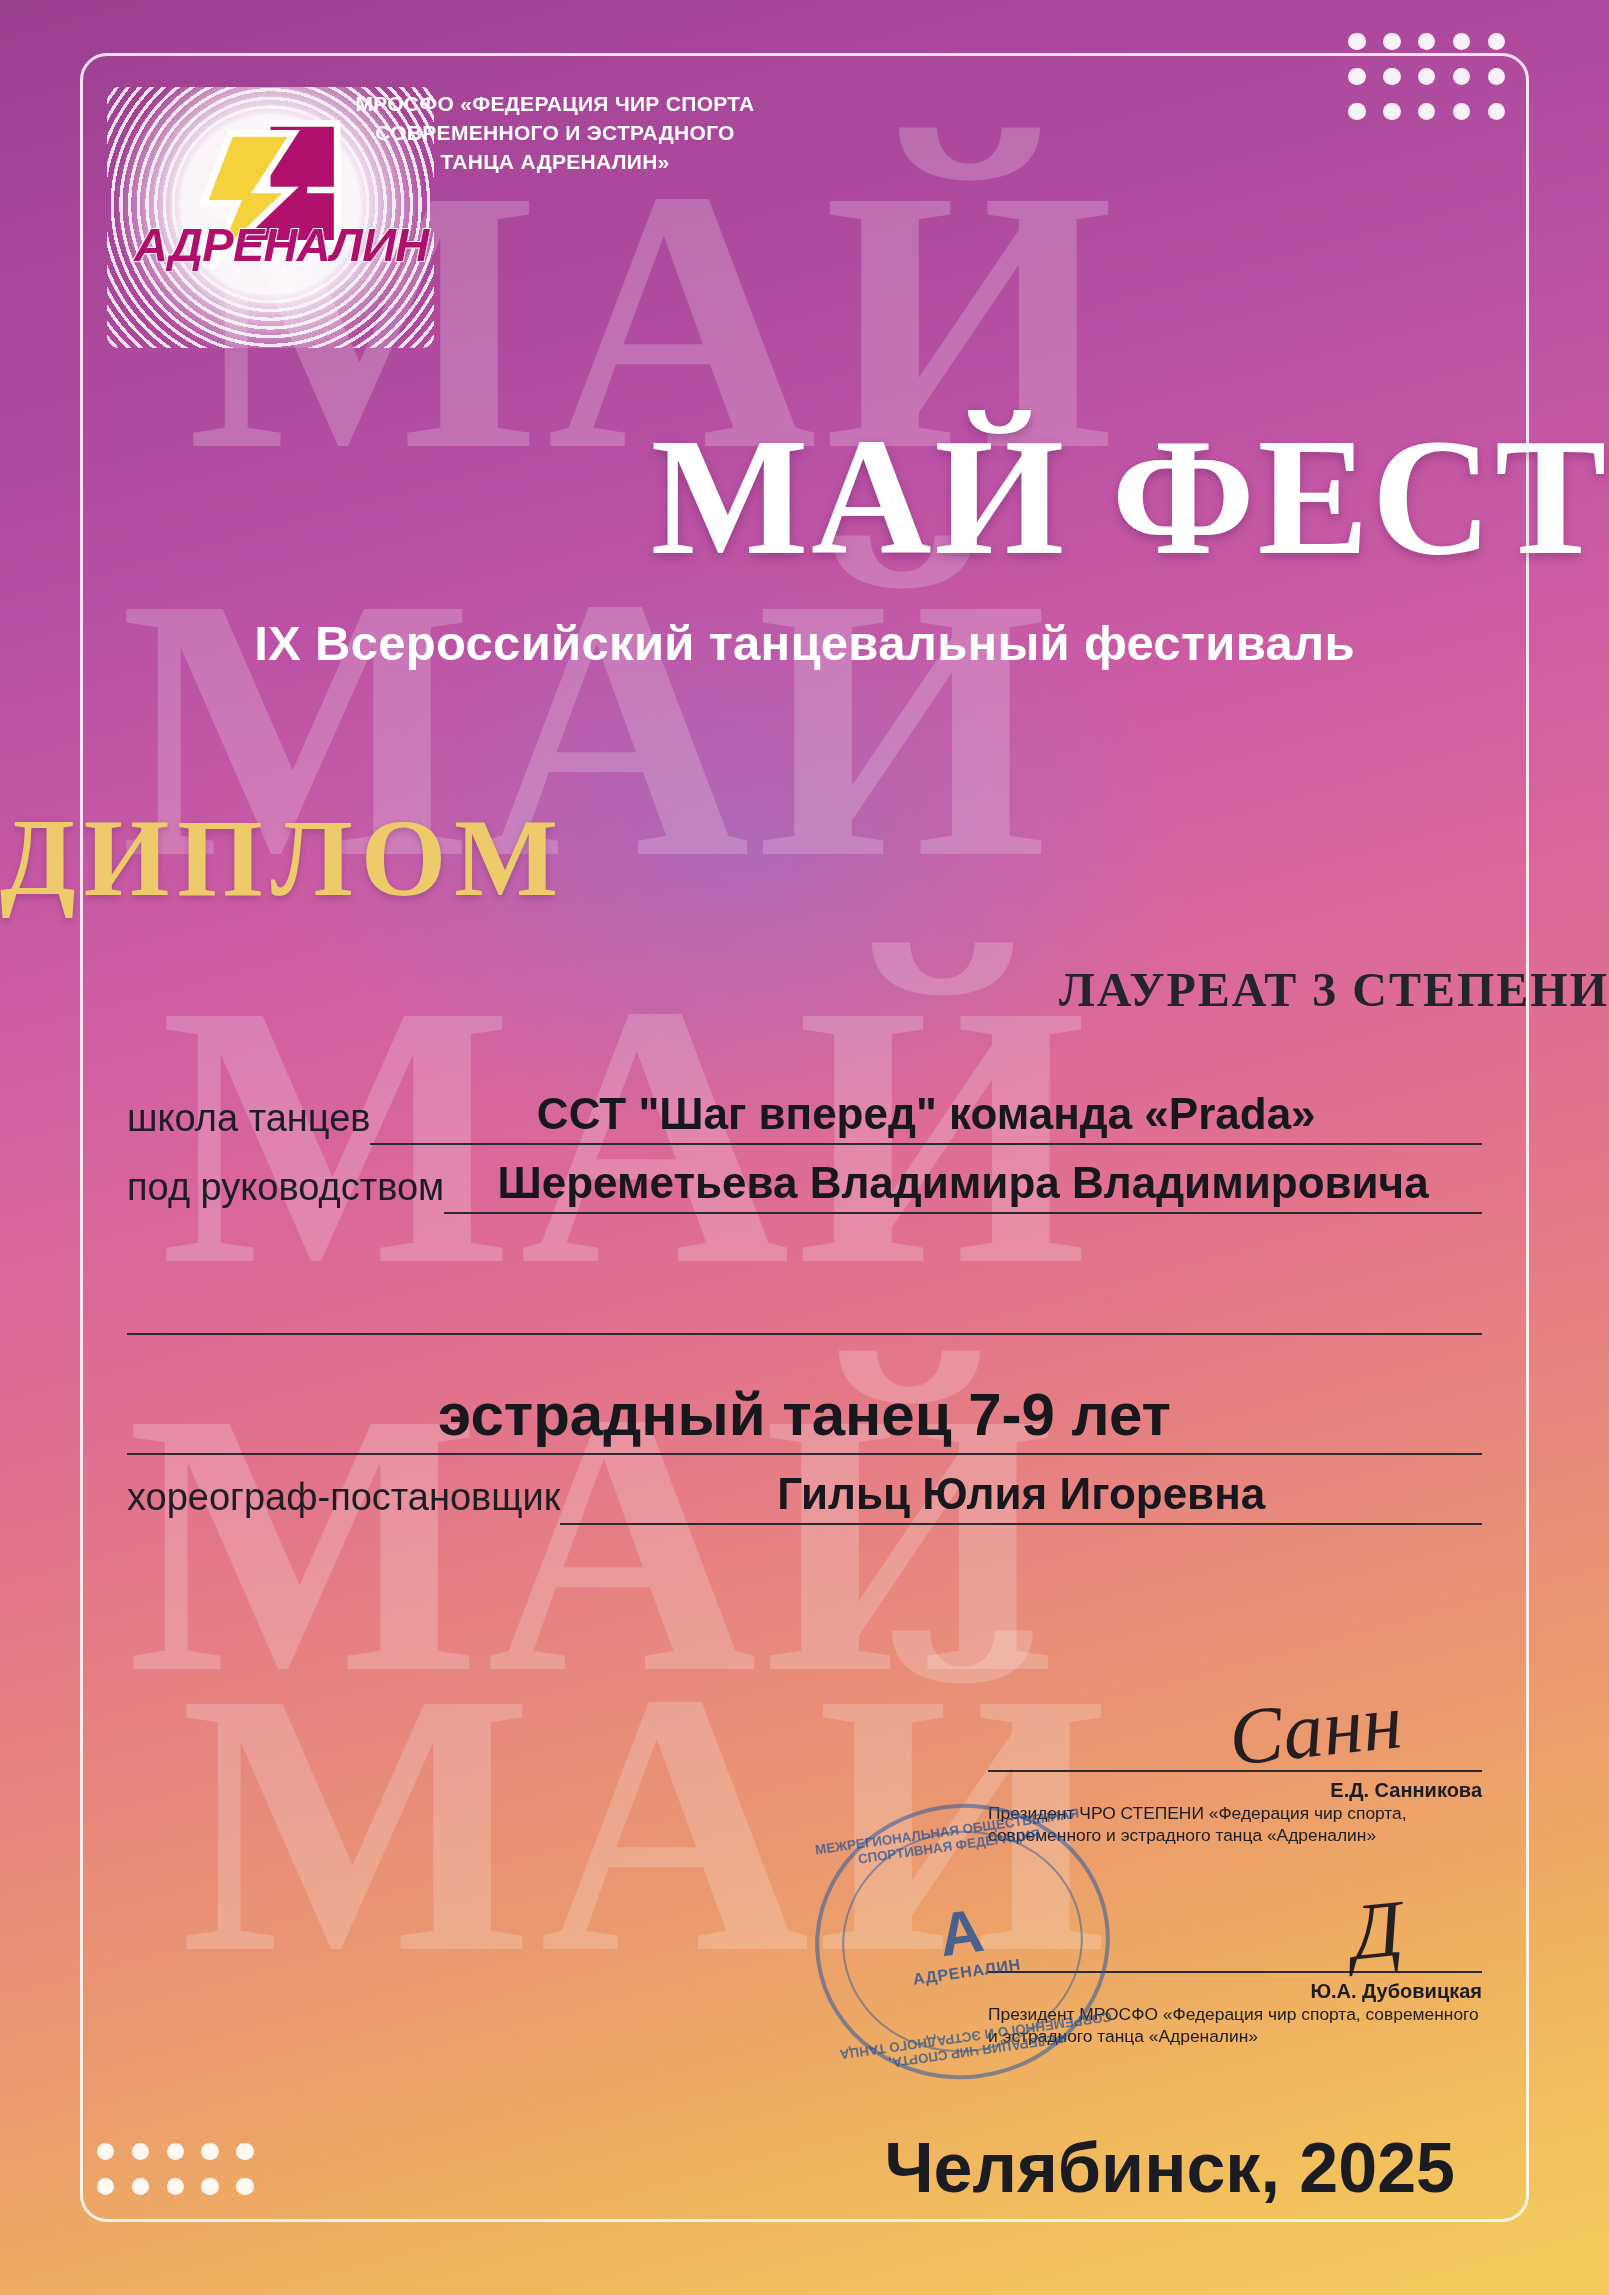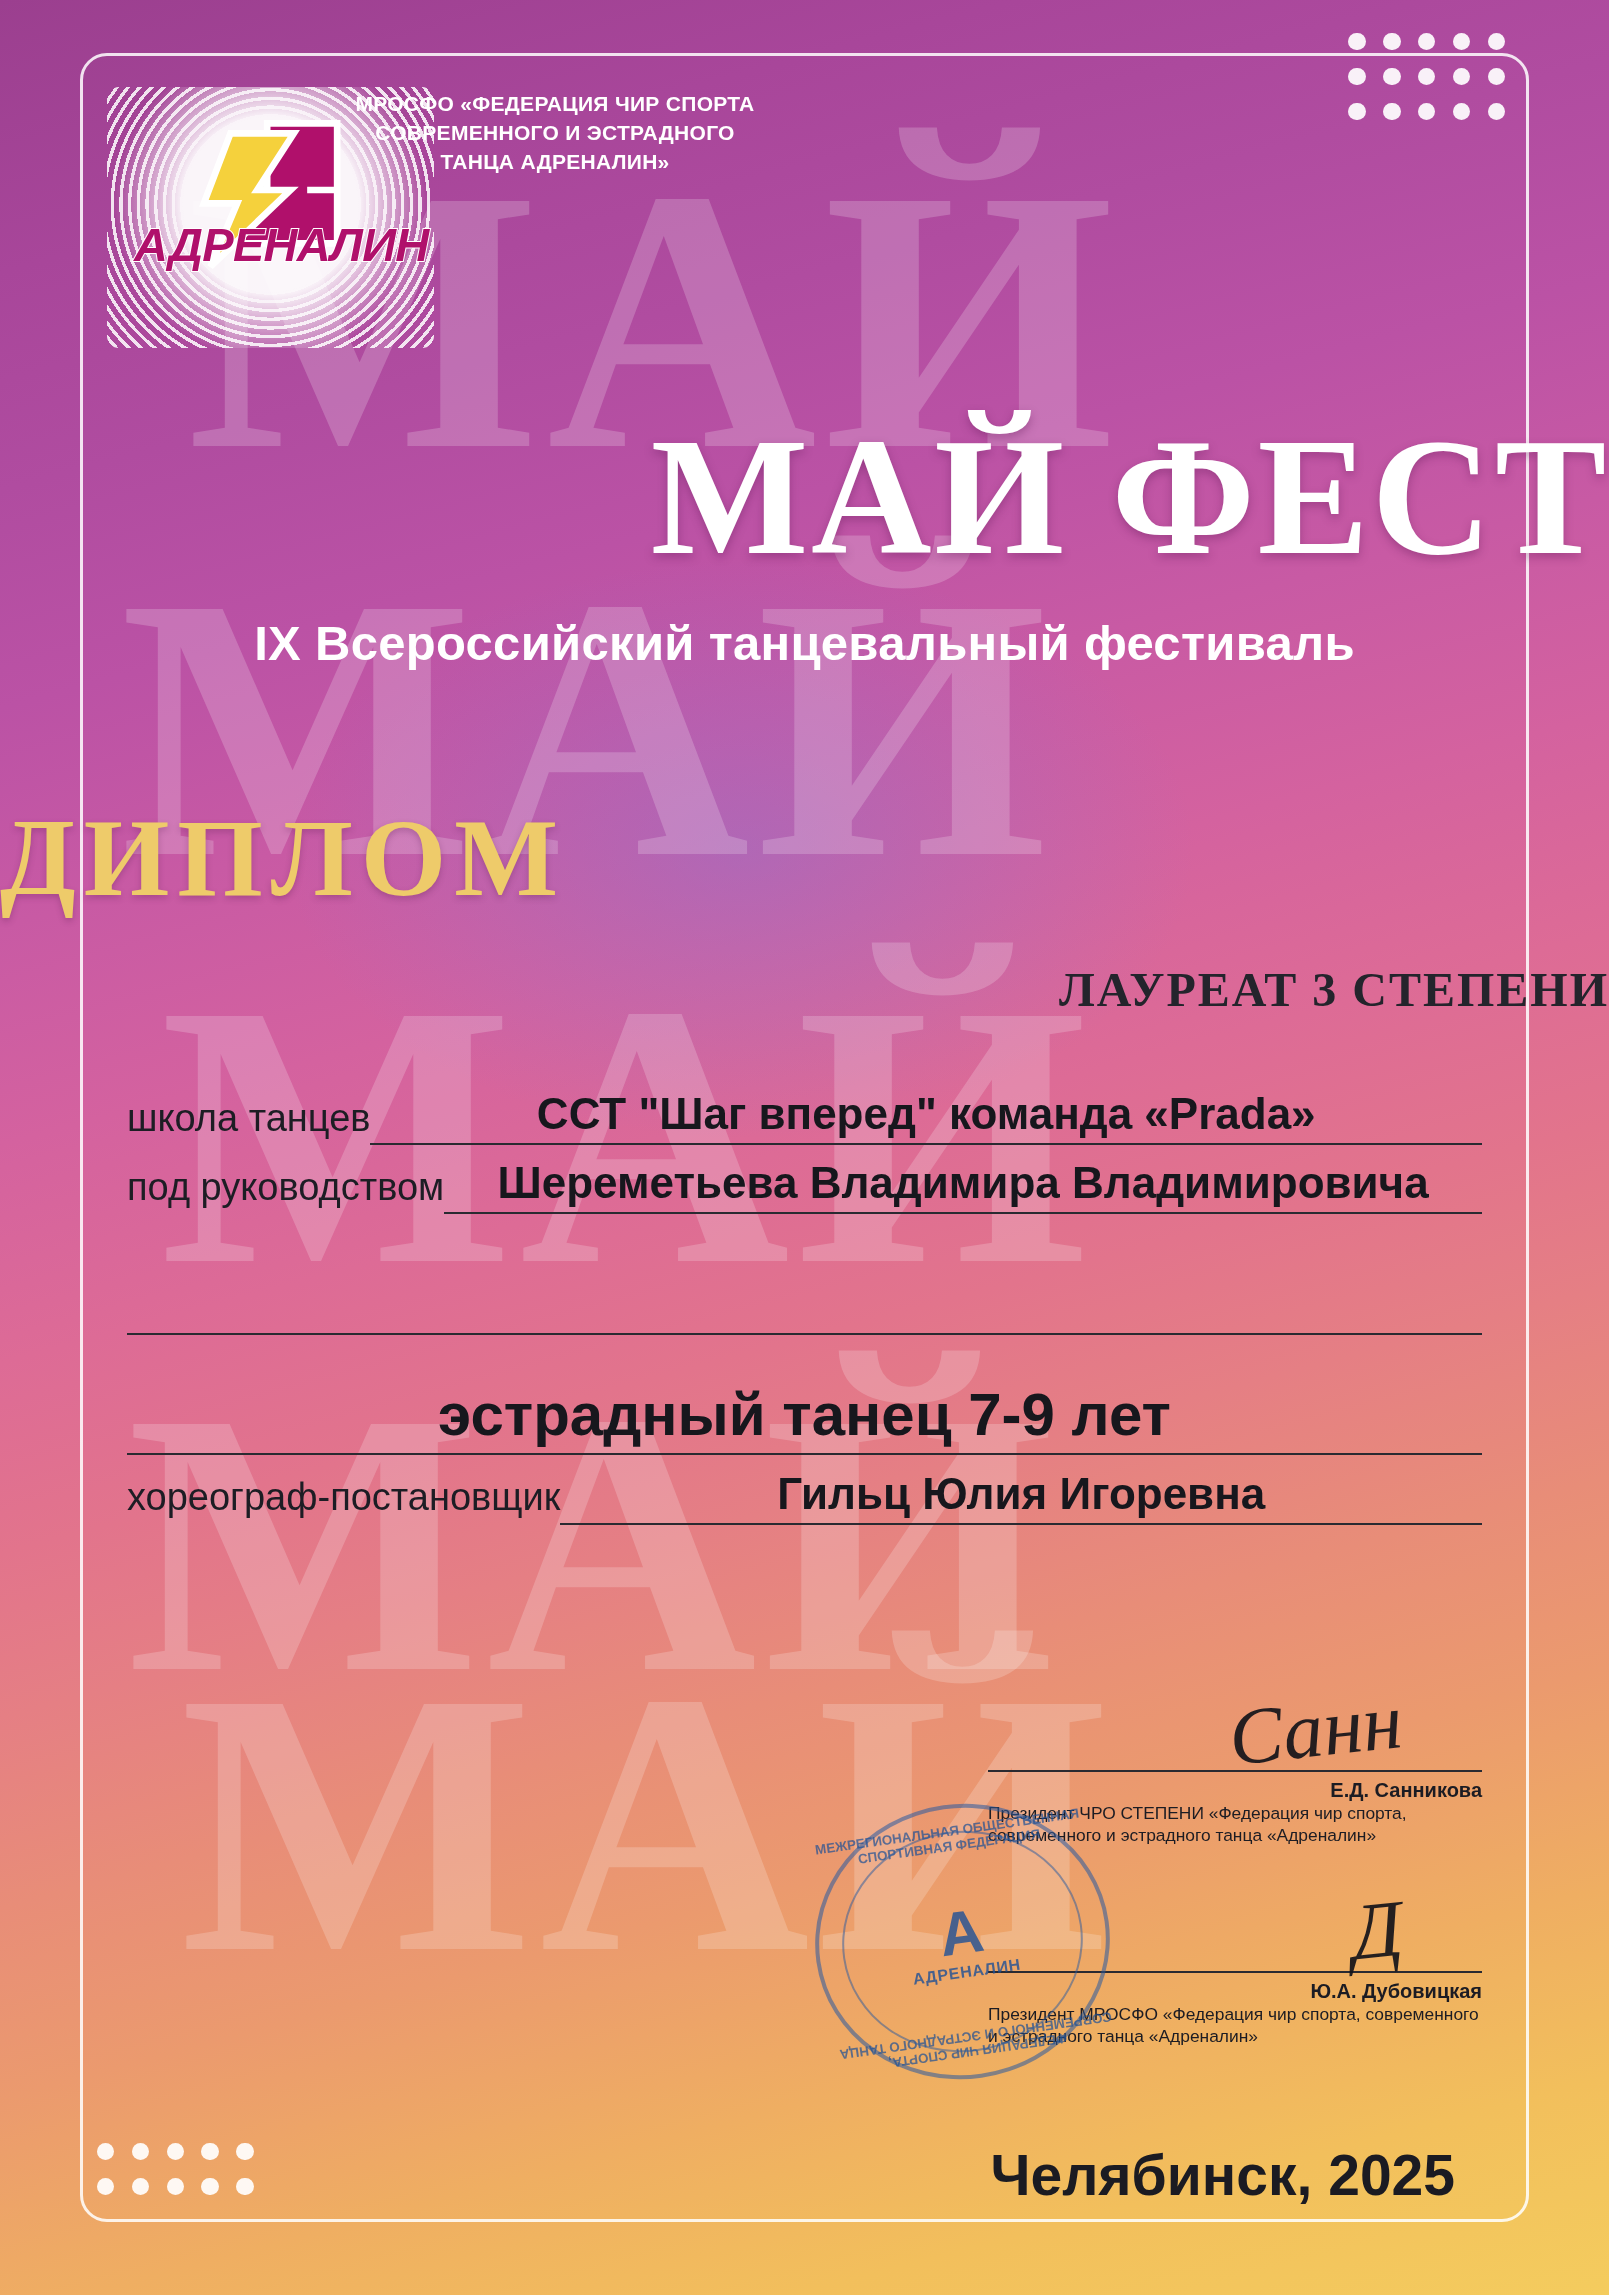--- a/index.html
+++ b/index.html
@@ -317,21 +317,21 @@
     font-weight: 700;
     color: rgba(30,80,150,0.7);
   }
   .stamp-top { top: 14.7px; }
   .stamp-bottom { bottom: 16px; transform: rotate(180deg); }
 
   .city {
     position: absolute;
     right: 154px;
     bottom: 87px;
-    font-size: 57px;
+    font-size: 70px;
     font-weight: 700;
     color: #1b1b22;
   }
 </style>
 </head>
 <body>
 
 <div class="page">
 
   <div class="watermark">

